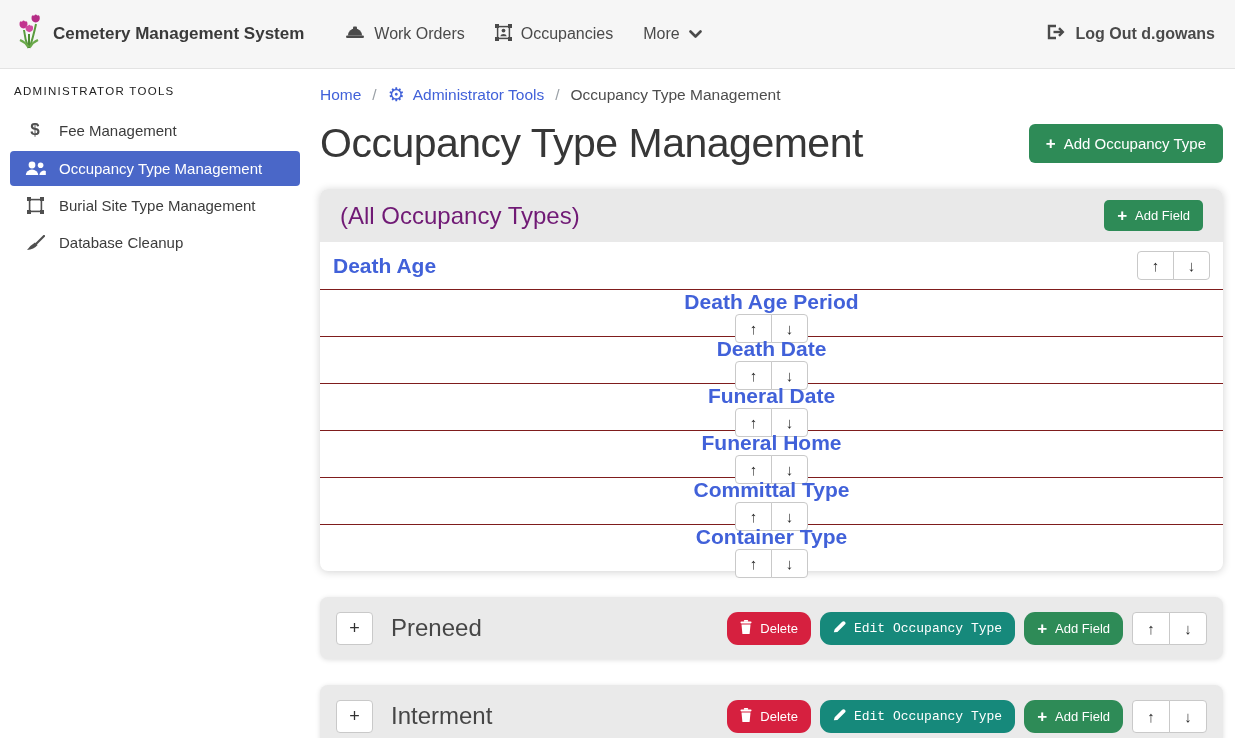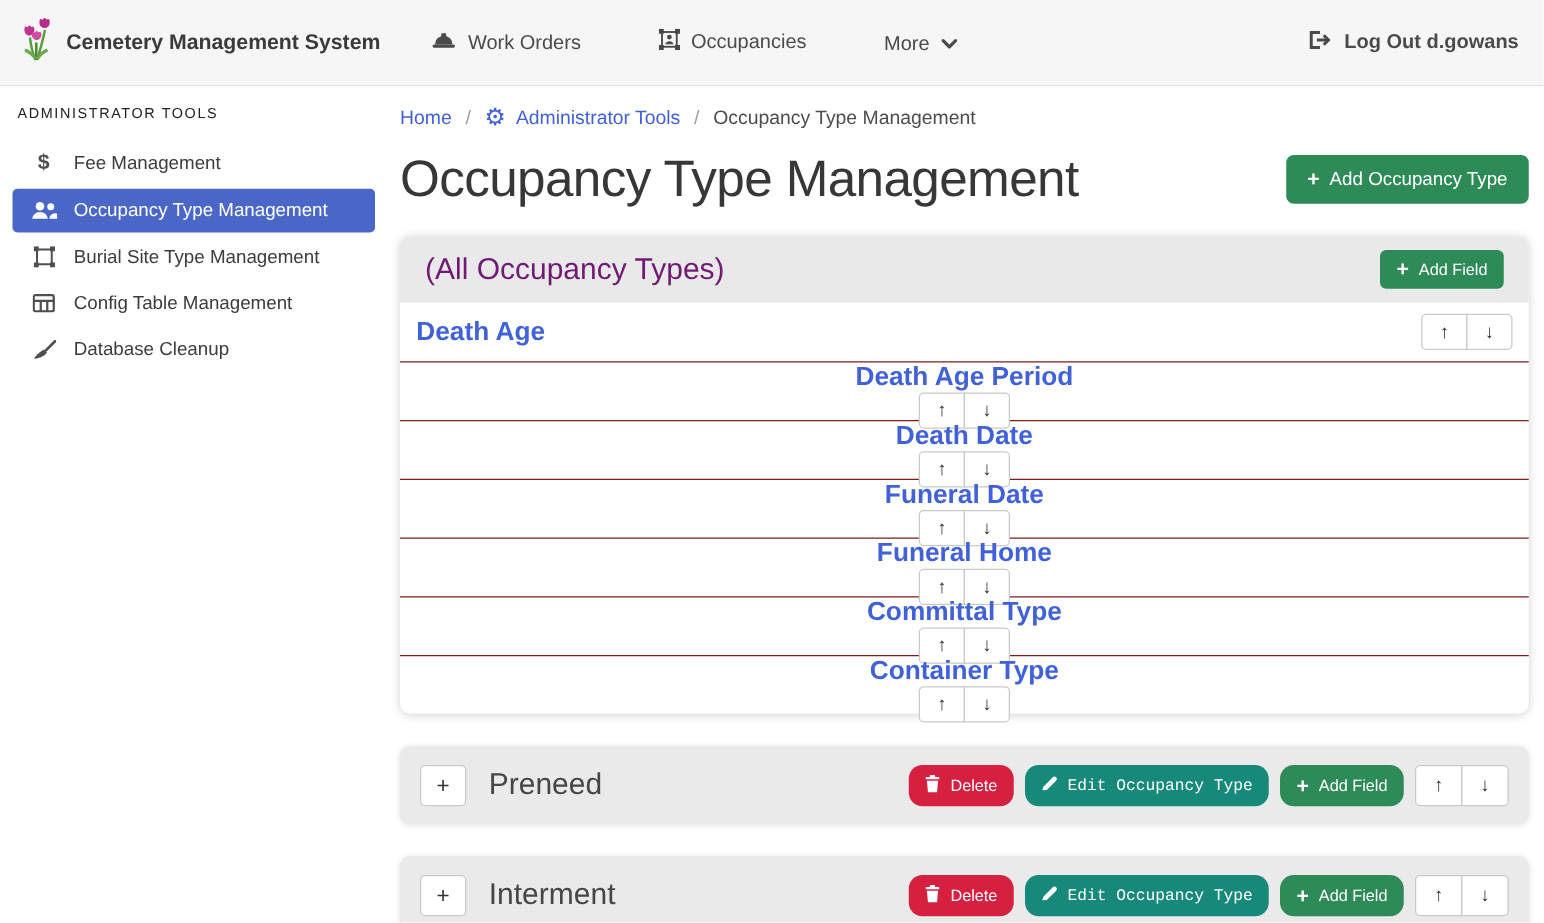--- a/index.html
+++ b/index.html
@@ -4,21 +4,21 @@
 <style>
   * { margin:0; padding:0; box-sizing:border-box; }
   html,body { width:1235px; height:738px; overflow:hidden; background:#fff;
     font-family:"Liberation Sans", sans-serif; color:#3c3c3c; }
 
   
   .navbar { height:69px; display:flex; align-items:center; padding:0 16px;
     background:#f6f6f6; border-bottom:1px solid #e3e3e3; }
   .brand { display:flex; align-items:center; gap:10px; cursor:pointer; }
   .brand-text { font-size:17px; font-weight:700; color:#3a3a3a; }
-  .nav-items { display:flex; align-items:flex-end; margin-left:26px;gap:32px; }
+  .nav-items { display:flex; align-items:center; margin-left:26px; }
   .nav-item { display:flex; align-items:center; gap:9px; padding:10px 15px;
     font-size:16px; color:#4a4a4a; cursor:pointer; }
   .logout { margin-left:auto; display:flex; align-items:center; gap:9px;
     font-size:16px; color:#4a4a4a; cursor:pointer; padding:10px 4px;font-weight:bold; }
   .nav-item svg, .logout svg { flex:0 0 auto; }
 
   
   .layout { display:flex; height:683px; }
   .sidebar { width:310px; flex:0 0 310px; padding-top:6px; }
   .sidebar-title { padding:10px 14px 12px; font-size:11.5px; letter-spacing:1.3px;
@@ -179,31 +179,20 @@
           <rect x="2.6" y="2.6" width="11.8" height="11.8" fill="none" stroke="currentColor" stroke-width="1.6"></rect>
           <rect x="0" y="0" width="4" height="4"></rect>
             <rect x="13" y="0" width="4" height="4"></rect>
           <rect x="0" y="13" width="4" height="4"></rect>
             <rect x="13" y="13" width="4" height="4"></rect>
         </svg>
       </span>
       <span>Burial Site Type Management</span>
     </div>
 
-    <div class="side-item">
-      <span class="icn">
-        <svg width="18" height="15" viewBox="0 0 18 15">
-          <rect x="1" y="1" width="16" height="13" rx="1.5" fill="none" stroke="currentColor" stroke-width="1.8"></rect>
-          <line x1="1" y1="5.6" x2="17" y2="5.6" stroke="currentColor" stroke-width="1.8"></line>
-          <line x1="6.6" y1="5.6" x2="6.6" y2="14" stroke="currentColor" stroke-width="1.8"></line>
-          <line x1="11.8" y1="5.6" x2="11.8" y2="14" stroke="currentColor" stroke-width="1.8"></line>
-        </svg>
-      </span>
-      <span>Config Table Management</span>
-    </div>
 
     <div class="side-item">
       <span class="icn">
         <svg width="19" height="16" viewBox="0 0 19 16">
           <path d="M18 1 L10.5 8.5" stroke="currentColor" stroke-width="2.2" stroke-linecap="round"></path>
           <path d="M9 7.5 L11.6 10.1 Q8 14.6 1 14.9 Q3.4 11 9 7.5 Z" fill="currentColor"></path>
         </svg>
       </span>
       <span>Database Cleanup</span>
     </div>

